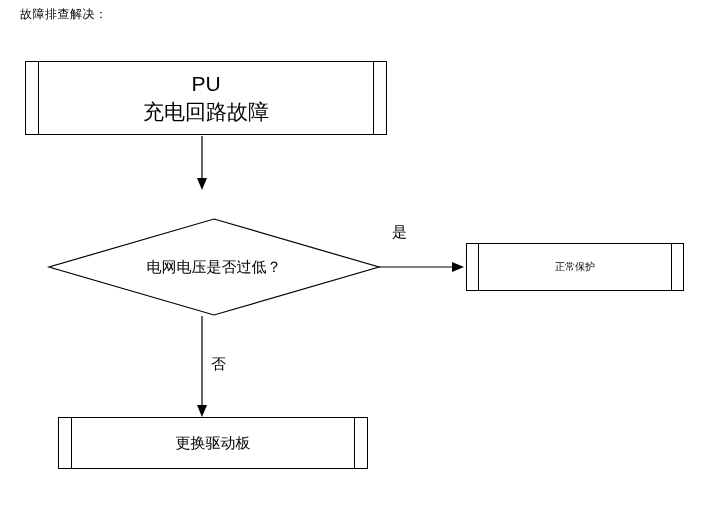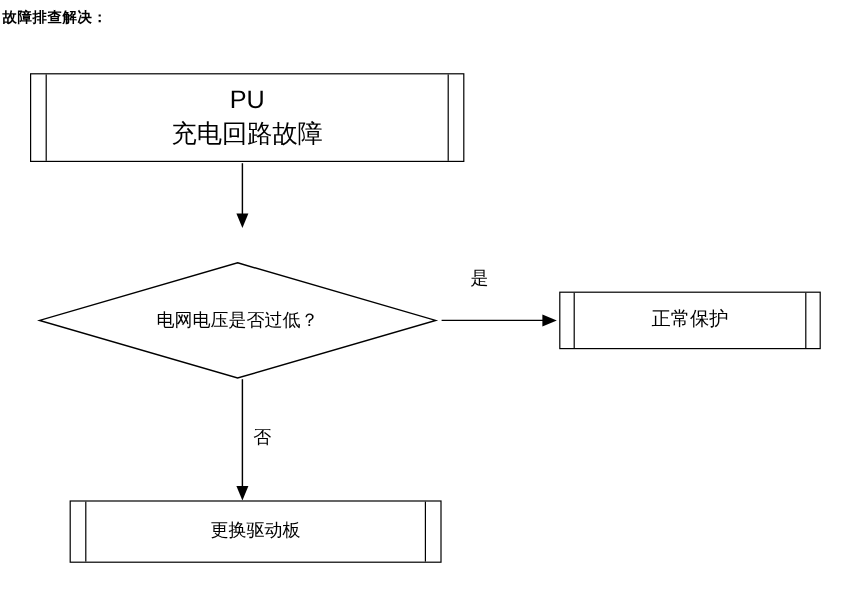--- a/index.html
+++ b/index.html
@@ -11,24 +11,24 @@
     width: 709px;
     height: 507px;
     position: relative;
     font-family: "Liberation Sans", sans-serif;
     color: #000000;
     overflow: hidden;
   }
 
   #heading {
     position: absolute;
-    left: 2px;
+    left: 20px;
     top: 6px;
     font-size: 12px;
-    font-weight: bold;
+    font-weight: normal;
     letter-spacing: 0.5px;
     white-space: nowrap;
   }
 
   
   .proc {
     position: absolute;
     box-sizing: border-box;
     border: 1px solid #000000;
     background: #ffffff;
@@ -65,37 +65,37 @@
 
   
   #box-normal {
     left: 466px;
     top: 243px;
     width: 218px;
     height: 48px;
   }
   #box-normal .inner-left  { left: 11px; }
   #box-normal .inner-right { right: 11px; }
-  #box-normal .label { font-size: 16px; }
+  #box-normal .label { font-size: 10px; }
 
   
   #box-replace {
     left: 58px;
     top: 417px;
     width: 310px;
     height: 52px;
   }
   #box-replace .inner-left  { left: 12px; }
   #box-replace .inner-right { right: 12px; }
   #box-replace .label { font-size: 15px; }
 
   
   #decision {
     position: absolute;
-    left: 32px;
+    left: 48px;
     top: 218px;
     width: 332px;
     height: 98px;
   }
   #decision svg {
     position: absolute;
     left: 0;
     top: 0;
     overflow: visible;
   }

